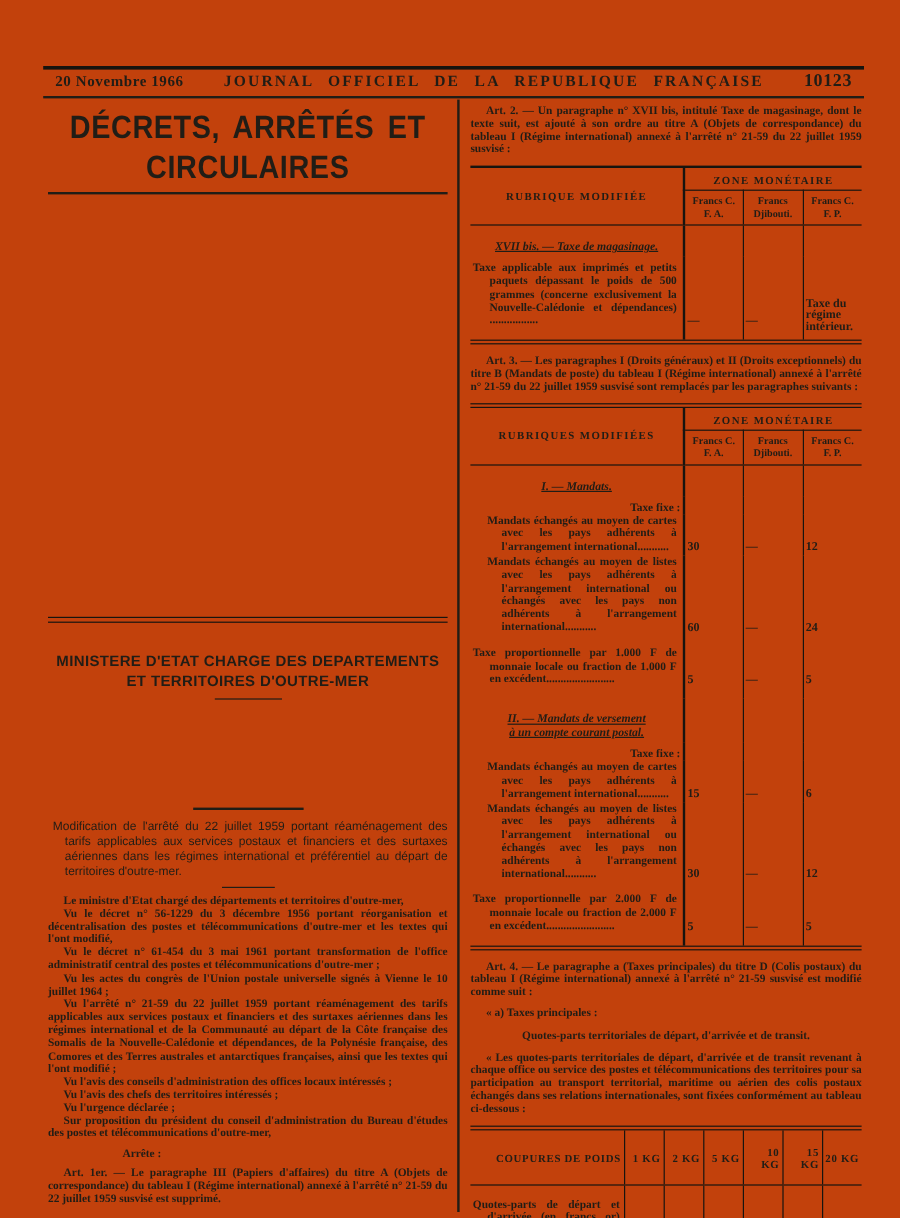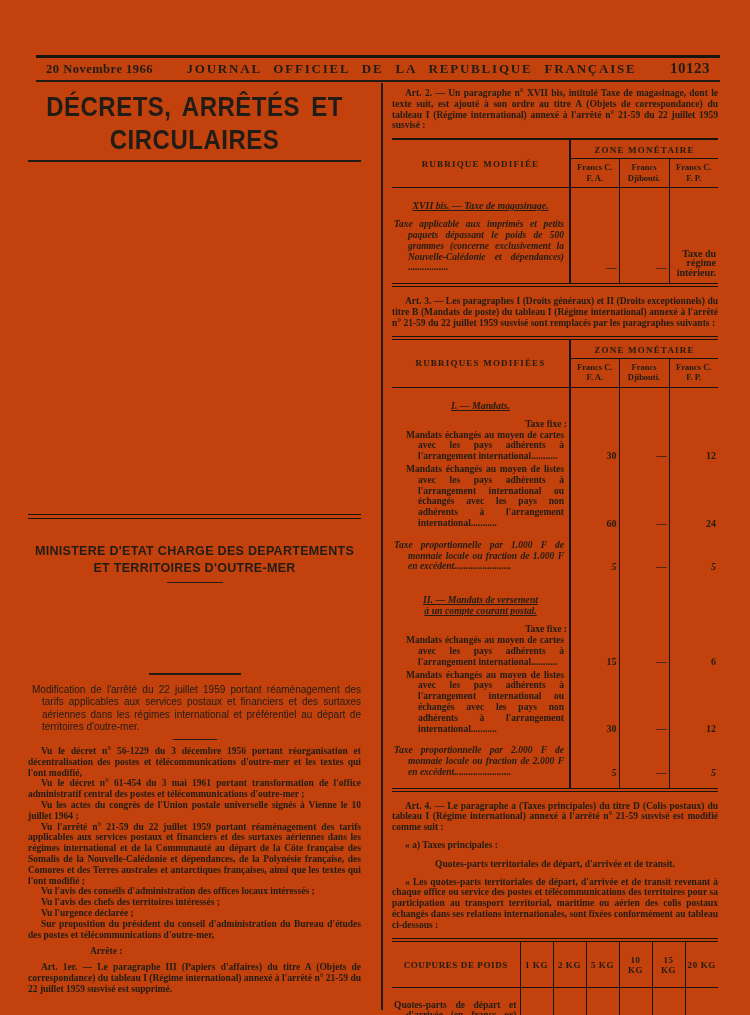--- a/index.html
+++ b/index.html
@@ -11,21 +11,21 @@
   
   .rule-top{position:absolute;left:36px;top:55px;width:684px;height:3px;background:#17140f;}
   .masthead{position:absolute;left:46px;top:60px;width:664px;display:flex;justify-content:space-between;align-items:baseline;}
   .mh-date{font-size:12.5px;letter-spacing:.5px;}
   .mh-title{font-size:13px;letter-spacing:1.8px;word-spacing:7px;}
   .mh-num{font-size:15px;letter-spacing:.5px;}
   .rule-mid{position:absolute;left:36px;top:80px;width:684px;height:1.5px;background:#211d16;}
   .divider-v{position:absolute;left:381px;top:83px;width:1.5px;height:927px;background:#211d16;}
 
   
-  .col-left{position:absolute;left:28px;top:90px;width:333px;}
+  .col-left{position:absolute;left:40px;top:90px;width:333px;}
   .col-right{position:absolute;left:392px;top:88px;width:326px;}
 
   .headline{font-family:"Liberation Sans","DejaVu Sans",sans-serif;font-weight:bold;
     font-size:24px;line-height:30px;text-align:center;letter-spacing:.5px;
     transform:scaleY(1.12);transform-origin:top center;word-spacing:4px;}
   .headline-rule{margin-top:10px;height:1.5px;background:#211d16;}
   .ghost-area{height:352px;}
   .double-rule{height:3px;border-top:1.5px solid #17140f;border-bottom:1.5px solid #17140f;}
   .ministry{margin-top:24px;font-family:"Liberation Sans","DejaVu Sans",sans-serif;
     font-weight:bold;font-size:12.5px;line-height:17px;text-align:center;letter-spacing:.3px;}
@@ -51,30 +51,30 @@
   .th-rub{text-align:center;vertical-align:middle;font-size:9px;letter-spacing:1.2px;
     border-bottom:1.5px solid #17140f;border-right:2px solid #17140f;}
   .th-zone{text-align:center;font-size:9px;letter-spacing:1.2px;padding:5px 0 3px;
     border-bottom:1.5px solid #17140f;}
   .th-cur{text-align:center;font-size:8.5px;line-height:10.5px;padding:3px 4px 4px;
     border-bottom:1.5px solid #17140f;border-left:1.5px solid #17140f;margin-left:48px;}
   .th-cur:first-child{border-left:none;}
   td.bl{font-size:9.5px;line-height:10.8px;text-align:justify;vertical-align:bottom;
     border-right:2px solid #17140f;padding:1px 5px 1px 26px;text-indent:-12px;}
   td.bl.taxe{padding-left:16px;text-indent:-14px;}
-  td.bv{font-size:10px;text-align:right;vertical-align:bottom;
+  td.bv{font-size:10px;text-align:left;vertical-align:bottom;
     border-left:1.5px solid #17140f;padding:1px 2px 2px;}
   td.bsec{font-style:italic;text-align:center;font-size:9.8px;line-height:11px;
     border-right:2px solid #17140f;padding:12px 4px 3px;text-indent:0;text-decoration:underline;}
   td.btf{font-size:9.5px;border-right:2px solid #17140f;padding:5px 2px 0 3px;text-indent:0;text-align:right;}
   .pb6{padding-bottom:6px !important;}
-  .pb10{padding-bottom:10px !important;font-style:italic;}
+  .pb10{padding-bottom:10px !important;}
   .small-note{font-size:8px;line-height:9.5px;text-align:center;}
   
-  .th-w{text-align:center;font-size:9px;letter-spacing:.6px;padding:13px 2px 12px;
+  .th-w{text-align:right;font-size:9px;letter-spacing:.6px;padding:13px 2px 12px;
     border-bottom:1.5px solid #17140f;border-left:1.5px solid #17140f;}
   .th-w:first-child{border-left:none;}
   td.wl{font-size:9.5px;line-height:10.8px;text-align:justify;vertical-align:bottom;
     border-right:1.5px solid #17140f;padding:2px 3px 2px 14px;text-indent:-12px;}
   td.wv{font-size:10px;text-align:center;vertical-align:bottom;
     border-left:1.5px solid #17140f;padding:2px 1px 3px;}
   .pt12{padding-top:12px !important;}
 </style>
 </head>
 <body>
@@ -96,20 +96,21 @@
     <div class="ghost-area"></div>
     <div class="double-rule"></div>
     <div class="ministry">
       <div>MINISTERE D'ETAT CHARGE DES DEPARTEMENTS</div>
       <div>ET TERRITOIRES D'OUTRE-MER</div>
     </div>
     <div class="short-rule sr-a"></div>
     <div class="short-rule sr-b"></div>
     <div class="subject">Modification de l'arrêté du 22 juillet 1959 portant réaménagement des tarifs applicables aux services postaux et financiers et des surtaxes aériennes dans les régimes international et préférentiel au départ de territoires d'outre-mer.</div>
     <div class="short-rule sr-c"></div>
+    <p class="p">Le ministre d'Etat chargé des départements et territoires d'outre-mer,</p>
     <p class="p">Vu le décret n° 56-1229 du 3 décembre 1956 portant réorganisation et décentralisation des postes et télécommunications d'outre-mer et les textes qui l'ont modifié,</p>
     <p class="p">Vu le décret n° 61-454 du 3 mai 1961 portant transformation de l'office administratif central des postes et télécommunications d'outre-mer ;</p>
     <p class="p">Vu les actes du congrès de l'Union postale universelle signés à Vienne le 10 juillet 1964 ;</p>
     <p class="p">Vu l'arrêté n° 21-59 du 22 juillet 1959 portant réaménagement des tarifs applicables aux services postaux et financiers et des surtaxes aériennes dans les régimes international et de la Communauté au départ de la Côte française des Somalis de la Nouvelle-Calédonie et dépendances, de la Polynésie française, des Comores et des Terres australes et antarctiques françaises, ainsi que les textes qui l'ont modifié ;</p>
     <p class="p">Vu l'avis des conseils d'administration des offices locaux intéressés ;</p>
     <p class="p">Vu l'avis des chefs des territoires intéressés ;</p>
     <p class="p">Vu l'urgence déclarée ;</p>
     <p class="p">Sur proposition du président du conseil d'administration du Bureau d'études des postes et télécommunications d'outre-mer,</p>
     <div class="arrete">Arrête :</div>
     <p class="p">Art. 1er. — Le paragraphe III (Papiers d'affaires) du titre A (Objets de correspondance) du tableau I (Régime international) annexé à l'arrêté n° 21-59 du 22 juillet 1959 susvisé est supprimé.</p>

